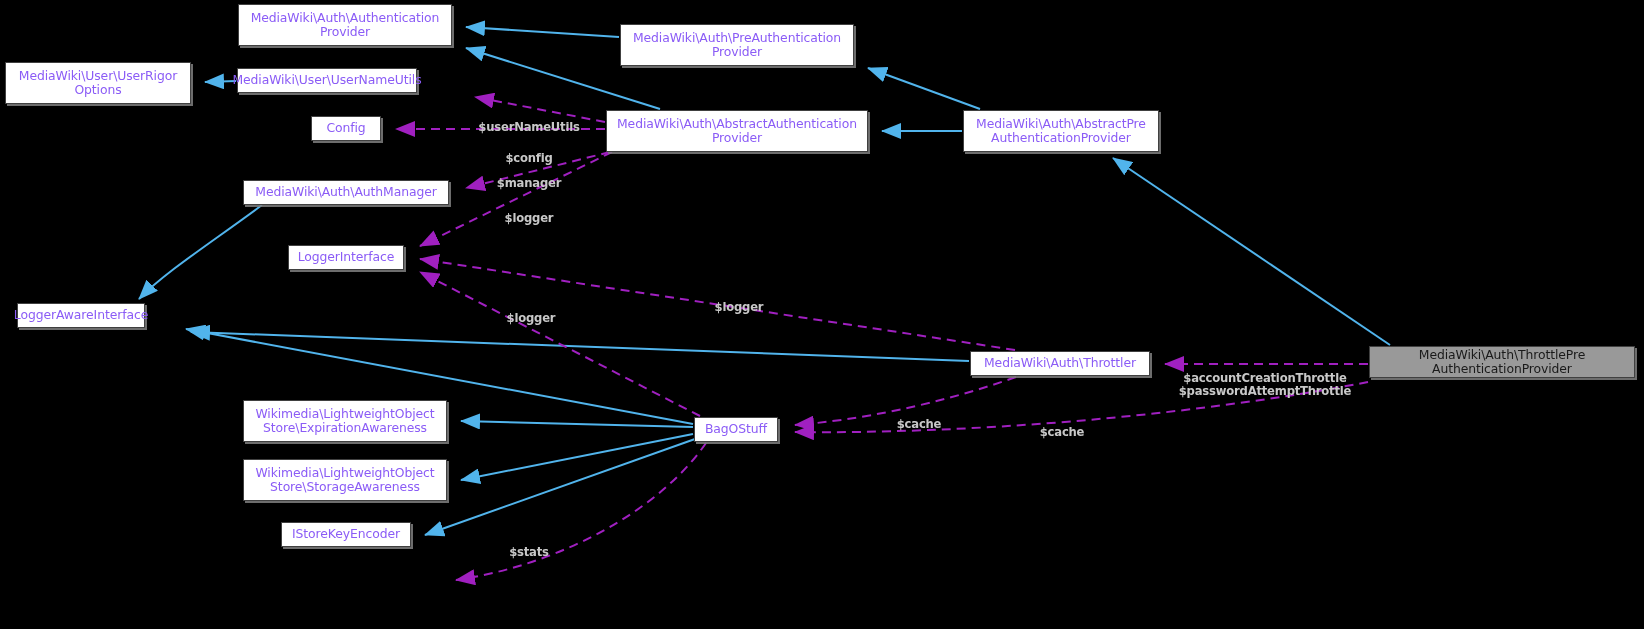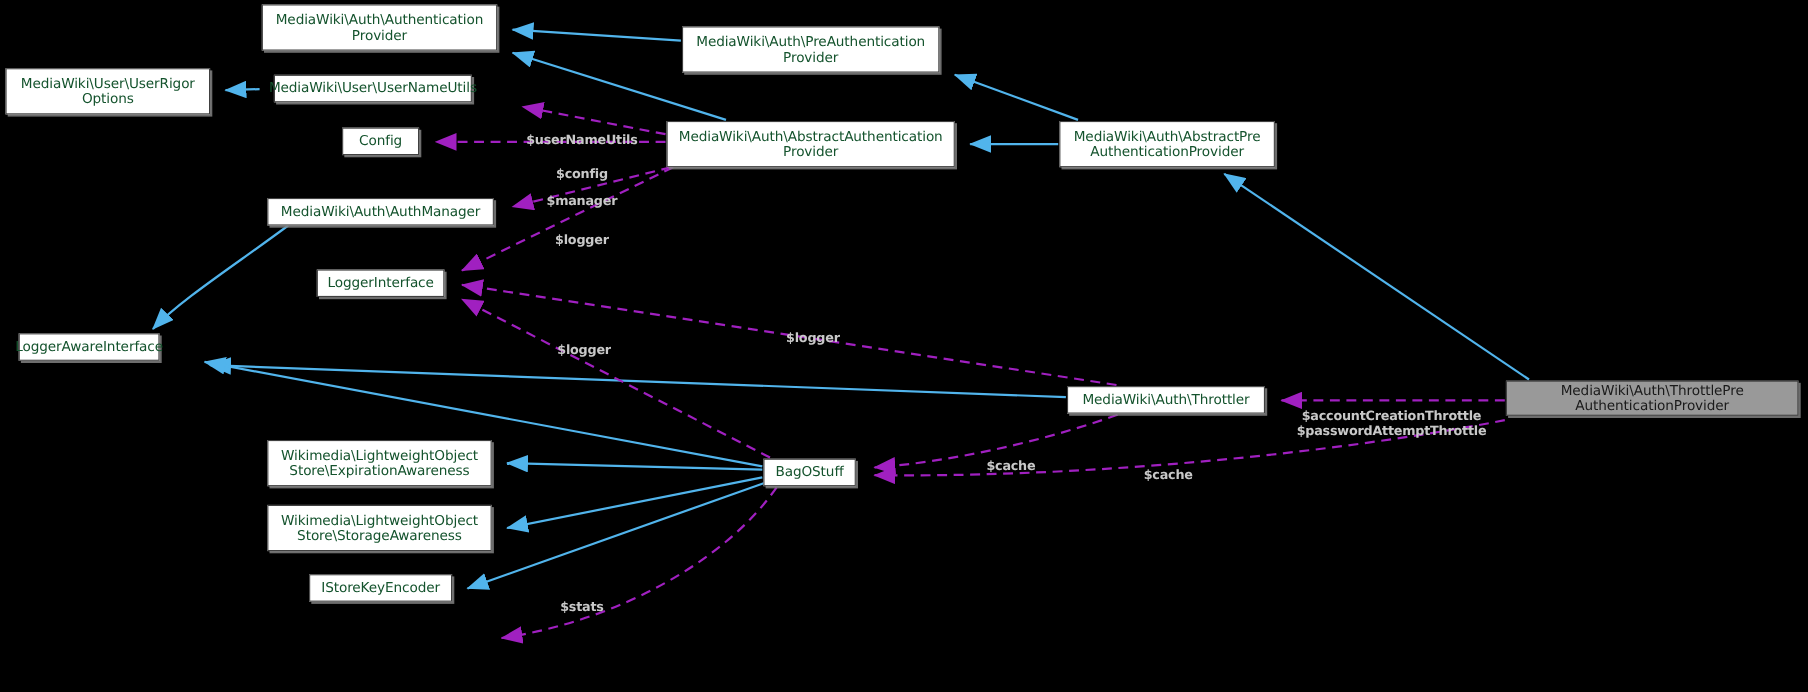--- a/index.html
+++ b/index.html
@@ -21,21 +21,21 @@
     top: 0;
     width: 1644px;
     height: 629px;
   }
   .node-box {
     position: absolute;
     box-sizing: border-box;
     background: #ffffff;
     border: 1px solid #404040;
     box-shadow: 2px 2px 0 rgba(128,128,128,0.85);
-    color: #14532d;
+    color: #8b5cf6;
     display: flex;
     align-items: center;
     justify-content: center;
     text-align: center;
     font-size: 12.4px;
     line-height: 14.5px;
     letter-spacing: -0.1px;
     white-space: pre-line;
     padding: 0 5px;
     cursor: pointer;
@@ -126,21 +126,21 @@
 
   <div class="node-box" style="left:238px;top:4px;width:214px;height:42px;">MediaWiki\Auth\Authentication
 Provider</div>
 
   <div class="node-box" style="left:620px;top:24px;width:234px;height:42px;">MediaWiki\Auth\PreAuthentication
 Provider</div>
 
   <div class="node-box" style="left:5px;top:62px;width:186px;height:42px;">MediaWiki\User\UserRigor
 Options</div>
 
-  <div class="node-box" style="left:249px;top:68px;width:180px;height:25px;">MediaWiki\User\UserNameUtils</div>
+  <div class="node-box" style="left:237px;top:68px;width:180px;height:25px;">MediaWiki\User\UserNameUtils</div>
 
   <div class="node-box" style="left:606px;top:110px;width:262px;height:42px;">MediaWiki\Auth\AbstractAuthentication
 Provider</div>
 
   <div class="node-box" style="left:963px;top:110px;width:196px;height:42px;">MediaWiki\Auth\AbstractPre
 AuthenticationProvider</div>
 
   <div class="node-box" style="left:311px;top:116px;width:70px;height:25px;">Config</div>
 
   <div class="node-box" style="left:243px;top:180px;width:206px;height:25px;">MediaWiki\Auth\AuthManager</div>

